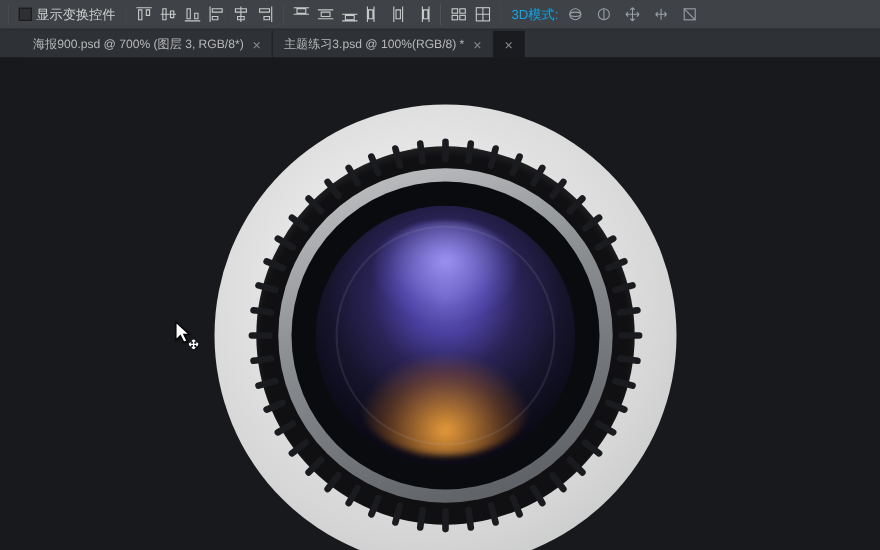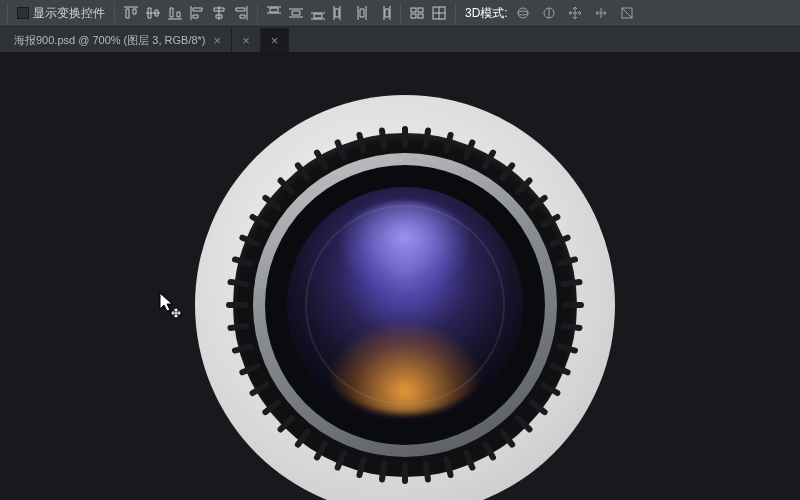--- a/index.html
+++ b/index.html
@@ -28,26 +28,26 @@
 .show-tc { display: flex; align-items: center; gap: 4px; margin: 0 4px; text-align: center; }
 .vsep { width: 1px; height: 20px; background: #2a2c30; border-right: 1px solid #4f5358; margin: 0 3px; }
 
 .tool-btn {
   width: 22px; height: 20px; background: #3f4347;
   display: flex; align-items: center; justify-content: center; color: #c9c9c9;
 }
 .tool-btn svg { width: 16px; height: 16px; }
 .tool-group { display: flex; gap: 0; }
 
-.mode-3d { display: flex; align-items: center; gap: 4px; margin-left: 4px; color: #ffffff; }
+.mode-3d { display: flex; align-items: center; gap: 4px; margin-left: 4px; color: #0ea5e9; }
 
 
 .tab-bar {
   height: 26px; background: #2e3136; display: flex; align-items: flex-end;
-  border-bottom: 1px solid #16181b; padding-left: 4px; gap: 0;
+  border-bottom: 1px solid #16181b; padding-left: 20px; gap: 0;
 }
 .tab {
   height: 24px; padding: 0 10px; display: flex; align-items: center; gap: 8px;
   font-size: 11px; color: #b8b8b8; background: #2e3136; border-right: 1px solid #1e2024;
 }
 .tab.active { background: #191b1f; color: #e2e2e2; }
 .tab-close { color: #8a8a8a; font-size: 13px; line-height: 1; }
 
 
 .canvas { position: relative; width: 800px; height: 447px; background: #17191d; overflow: hidden; }
@@ -200,20 +200,21 @@
       </div>
   </div>
 </div>
 
 <div class="tab-bar">
   <div class="tab">
     <span>海报900.psd @ 700% (图层 3, RGB/8*)</span>
     <span class="tab-close">×</span>
   </div>
   <div class="tab">
+    <span>主题练习3.psd @ 100%(RGB/8) *</span>
     <span class="tab-close">×</span>
   </div>
   <div class="tab active">
     <span class="tab-close">×</span>
   </div>
 </div>
 
 <div class="canvas">
   <div class="lens-wrap">
     <div class="ring-white"></div>

